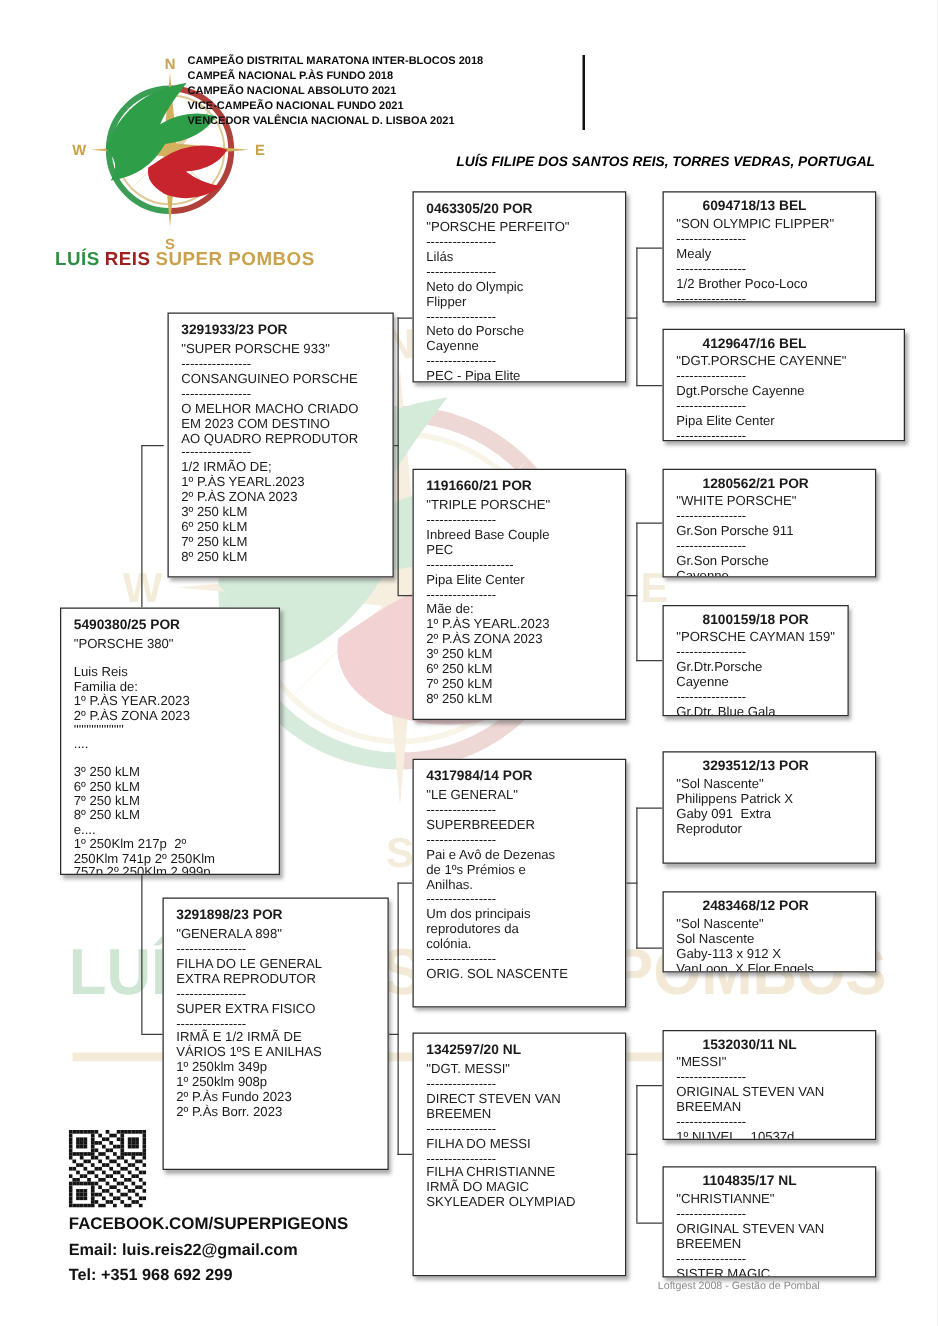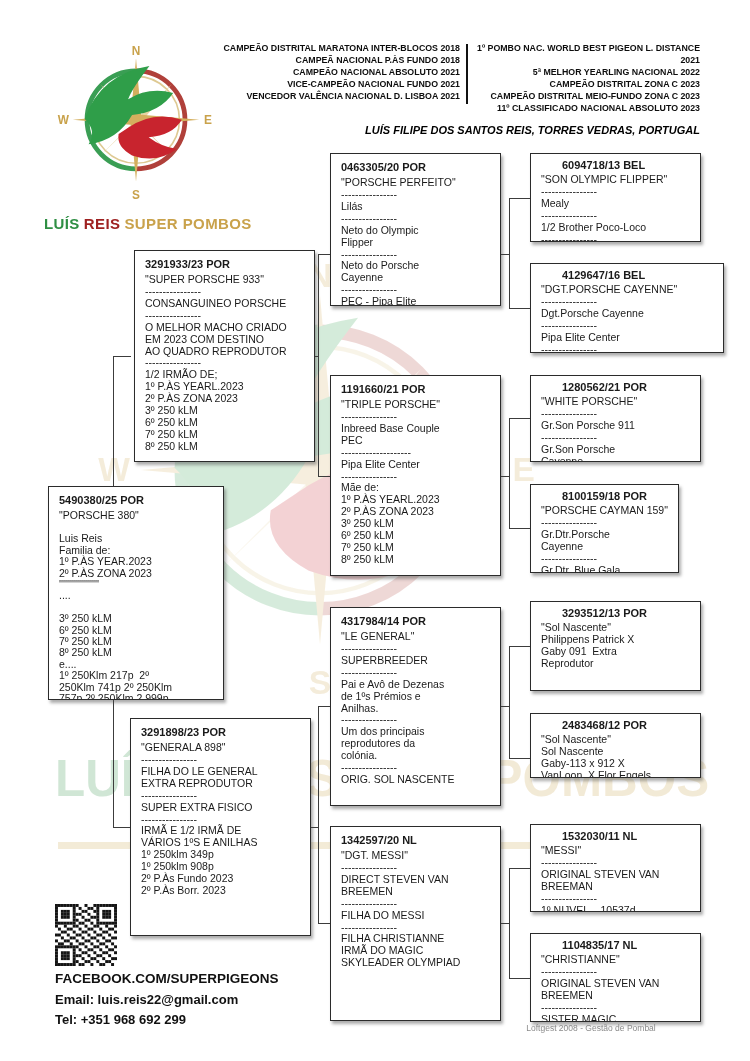--- a/index.html
+++ b/index.html
@@ -1,29 +1,29 @@
 <!DOCTYPE html>
 <html><head>
 <meta charset="utf-8">
 <style>
   html,body{margin:0;padding:0;background:#e8e8e8;}
   .page{position:relative;width:750px;height:1061px;background:#fff;margin:0 auto;
         font-family:"Liberation Sans",sans-serif;color:#1a1a1a;overflow:hidden;}
   
   .ach{position:absolute;top:42px;font-size:8.8px;font-weight:700;line-height:12.1px;
-       text-align:right;letter-spacing:0;color:#0d0d0d;}
+       text-align:left;letter-spacing:0;color:#0d0d0d;}
   .ach-left{left:150px;width:310px;}
   .ach-right{left:470px;width:230px;}
   .ach-divider{position:absolute;left:466px;top:44px;width:2px;height:60px;background:#111;}
   .owner-title{position:absolute;left:340px;top:124px;width:360px;text-align:right;
        font-size:11px;font-weight:700;font-style:italic;color:#000;}
   
   .logo-svg{position:absolute;left:50px;top:44px;width:172px;height:158px;}
   .brand{position:absolute;left:44px;top:199px;width:186px;text-align:center;
-       font-size:15px;font-weight:700;letter-spacing:.4px;white-space:nowrap;margin-top:16px;}
+       font-size:15px;font-weight:700;letter-spacing:.4px;white-space:nowrap;}
   .brand span{margin-right:4px;}
   .brand .b-luis{color:#2f8f44;}
   .brand .b-reis{color:#9e2121;}
   .brand .b-super{color:#c9a24b;margin-right:0;}
   
   .wm-logo{position:absolute;left:85px;top:255px;width:470px;height:448px;opacity:.20;z-index:0;}
   .wm-text{position:absolute;left:55px;top:748px;font-size:52px;font-weight:700;white-space:nowrap;
        opacity:.22;z-index:0;transform:scaleX(.95);transform-origin:left;}
   .wm-text .b-luis{color:#2f8f44;margin-right:12px;}
   .wm-text .b-reis{color:#9e2121;margin-right:12px;}
@@ -93,27 +93,20 @@
   </div>
 
   <div class="ach ach-left">
       <div>CAMPEÃO DISTRITAL MARATONA INTER-BLOCOS 2018</div>
       <div>CAMPEÃ NACIONAL P.ÀS FUNDO 2018</div>
       <div>CAMPEÃO NACIONAL ABSOLUTO 2021</div>
       <div>VICE-CAMPEÃO NACIONAL FUNDO 2021</div>
       <div>VENCEDOR VALÊNCIA NACIONAL D. LISBOA 2021</div>
     </div>
   <div class="ach-divider"></div>
-  <div class="ach ach-right">
-      <div>1º POMBO NAC. WORLD BEST PIGEON L. DISTANCE 2021</div>
-      <div>5ª MELHOR YEARLING NACIONAL 2022</div>
-      <div>CAMPEÃO DISTRITAL ZONA C 2023</div>
-      <div>CAMPEÃO DISTRITAL MEIO-FUNDO ZONA C 2023</div>
-      <div>11º CLASSIFICADO NACIONAL ABSOLUTO 2023</div>
-    </div>
   <div class="owner-title">LUÍS FILIPE DOS SANTOS REIS, TORRES VEDRAS, PORTUGAL</div>
 
   <div class="cl" style="left:113px;top:356px;width:18px;height:1px"></div>
   <div class="cl" style="left:113px;top:356px;width:1px;height:130px"></div>
   <div class="cl" style="left:113px;top:700px;width:1px;height:127px"></div>
   <div class="cl" style="left:113px;top:827px;width:18px;height:1px"></div>
   <div class="cl" style="left:311px;top:356px;width:8px;height:1px"></div>
   <div class="cl" style="left:318px;top:254px;width:1px;height:222px"></div>
   <div class="cl" style="left:318px;top:254px;width:12px;height:1px"></div>
   <div class="cl" style="left:318px;top:476px;width:12px;height:1px"></div>

